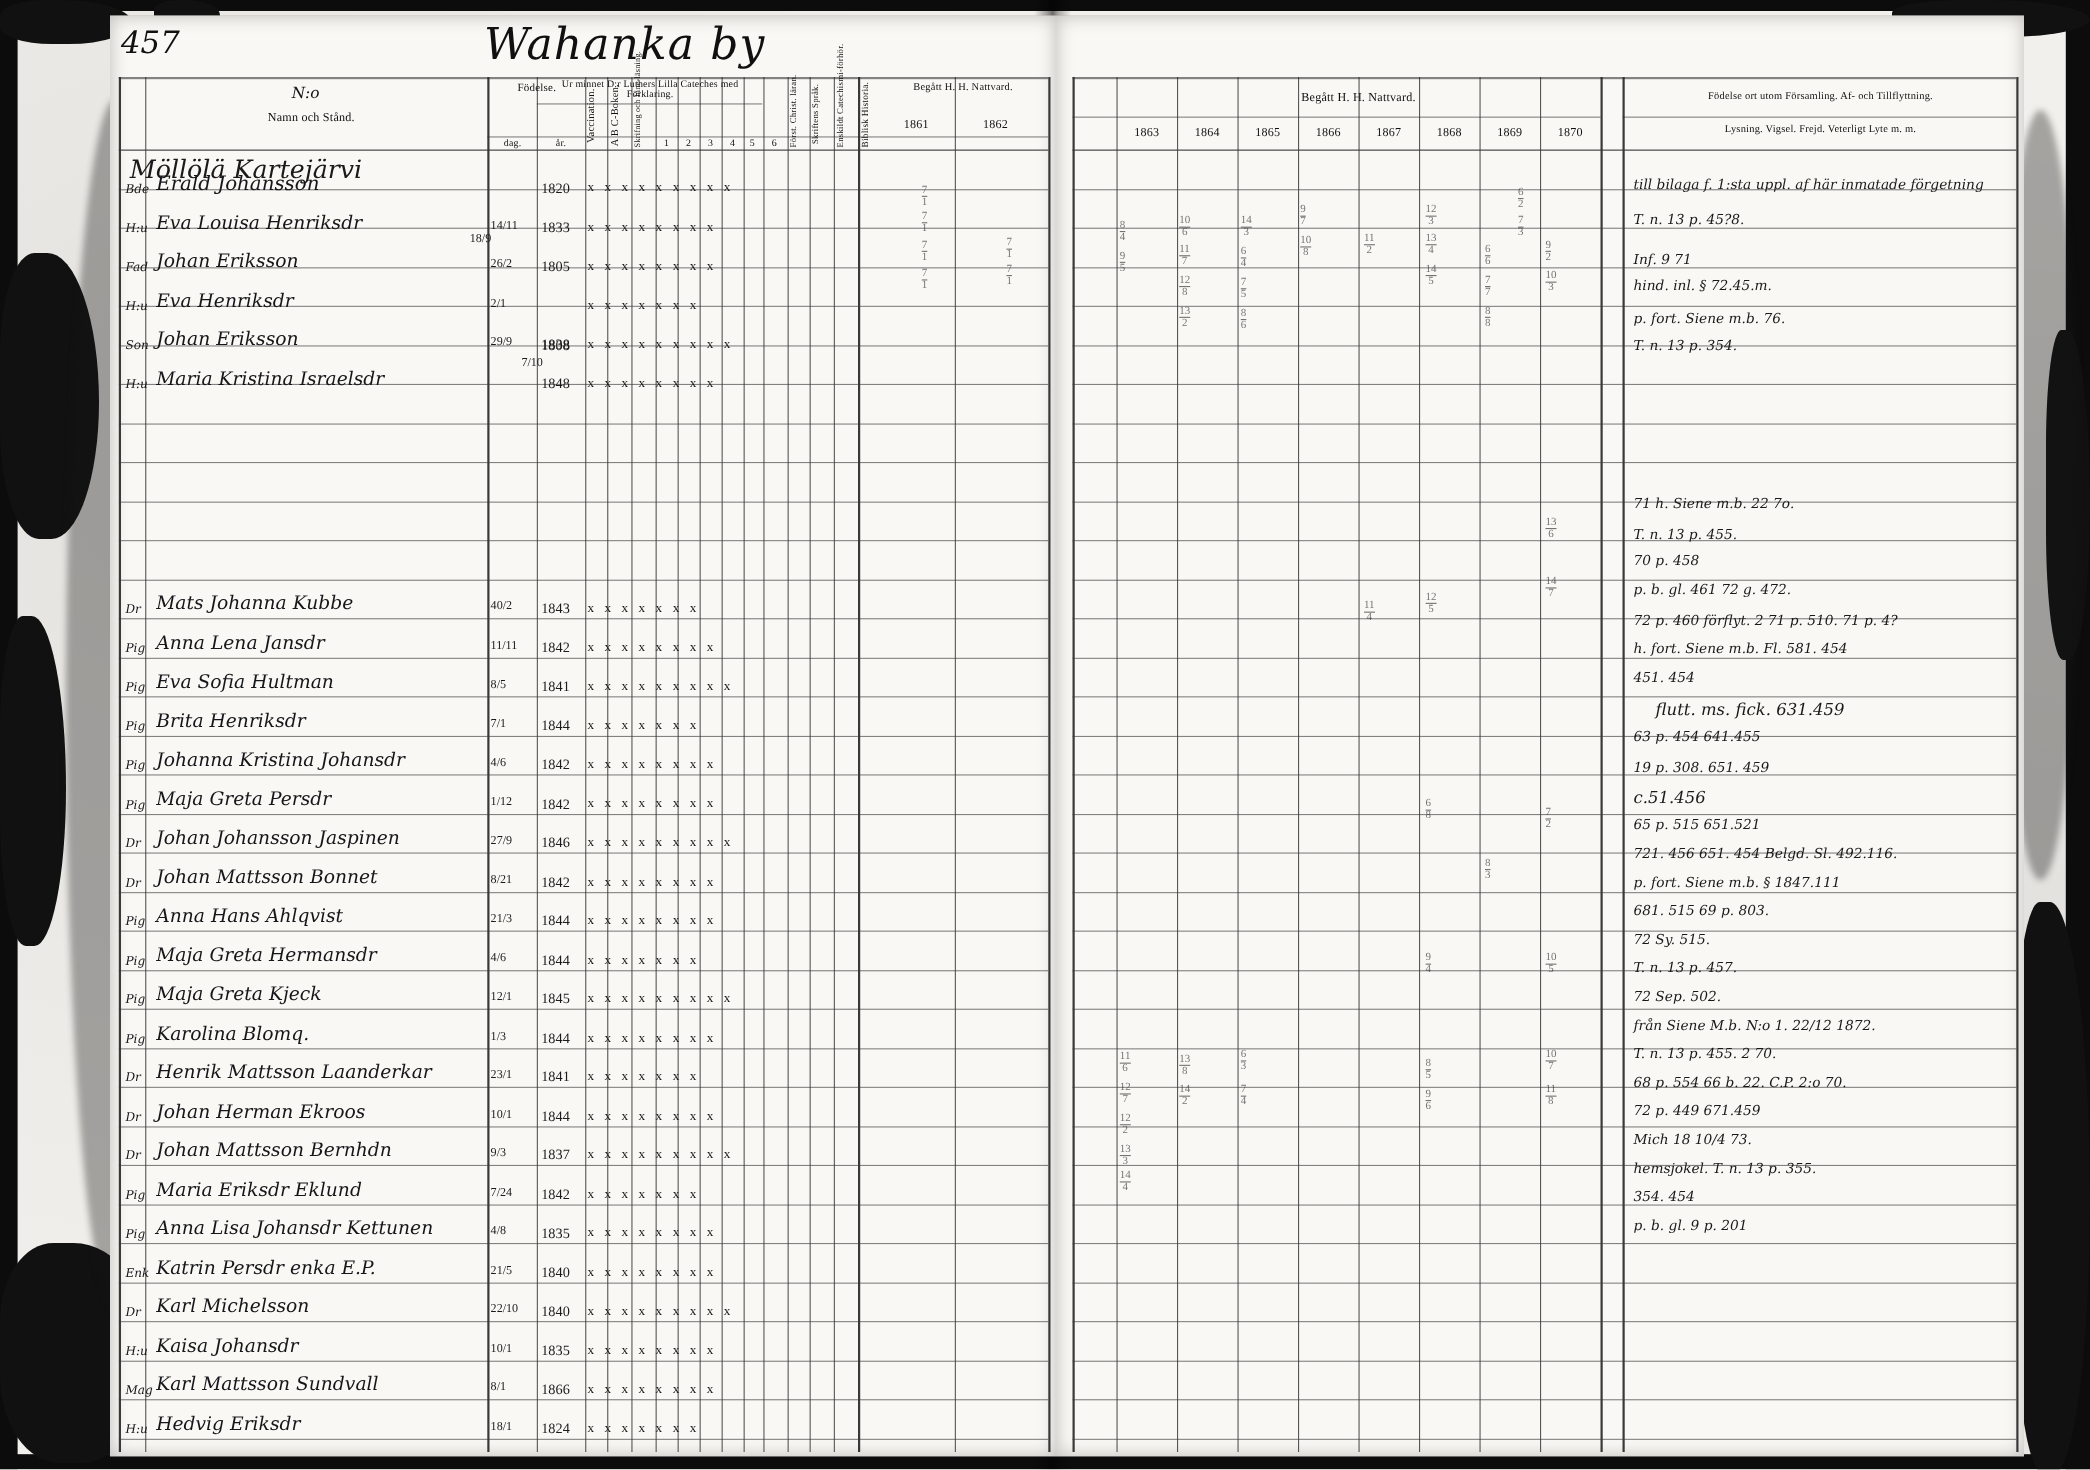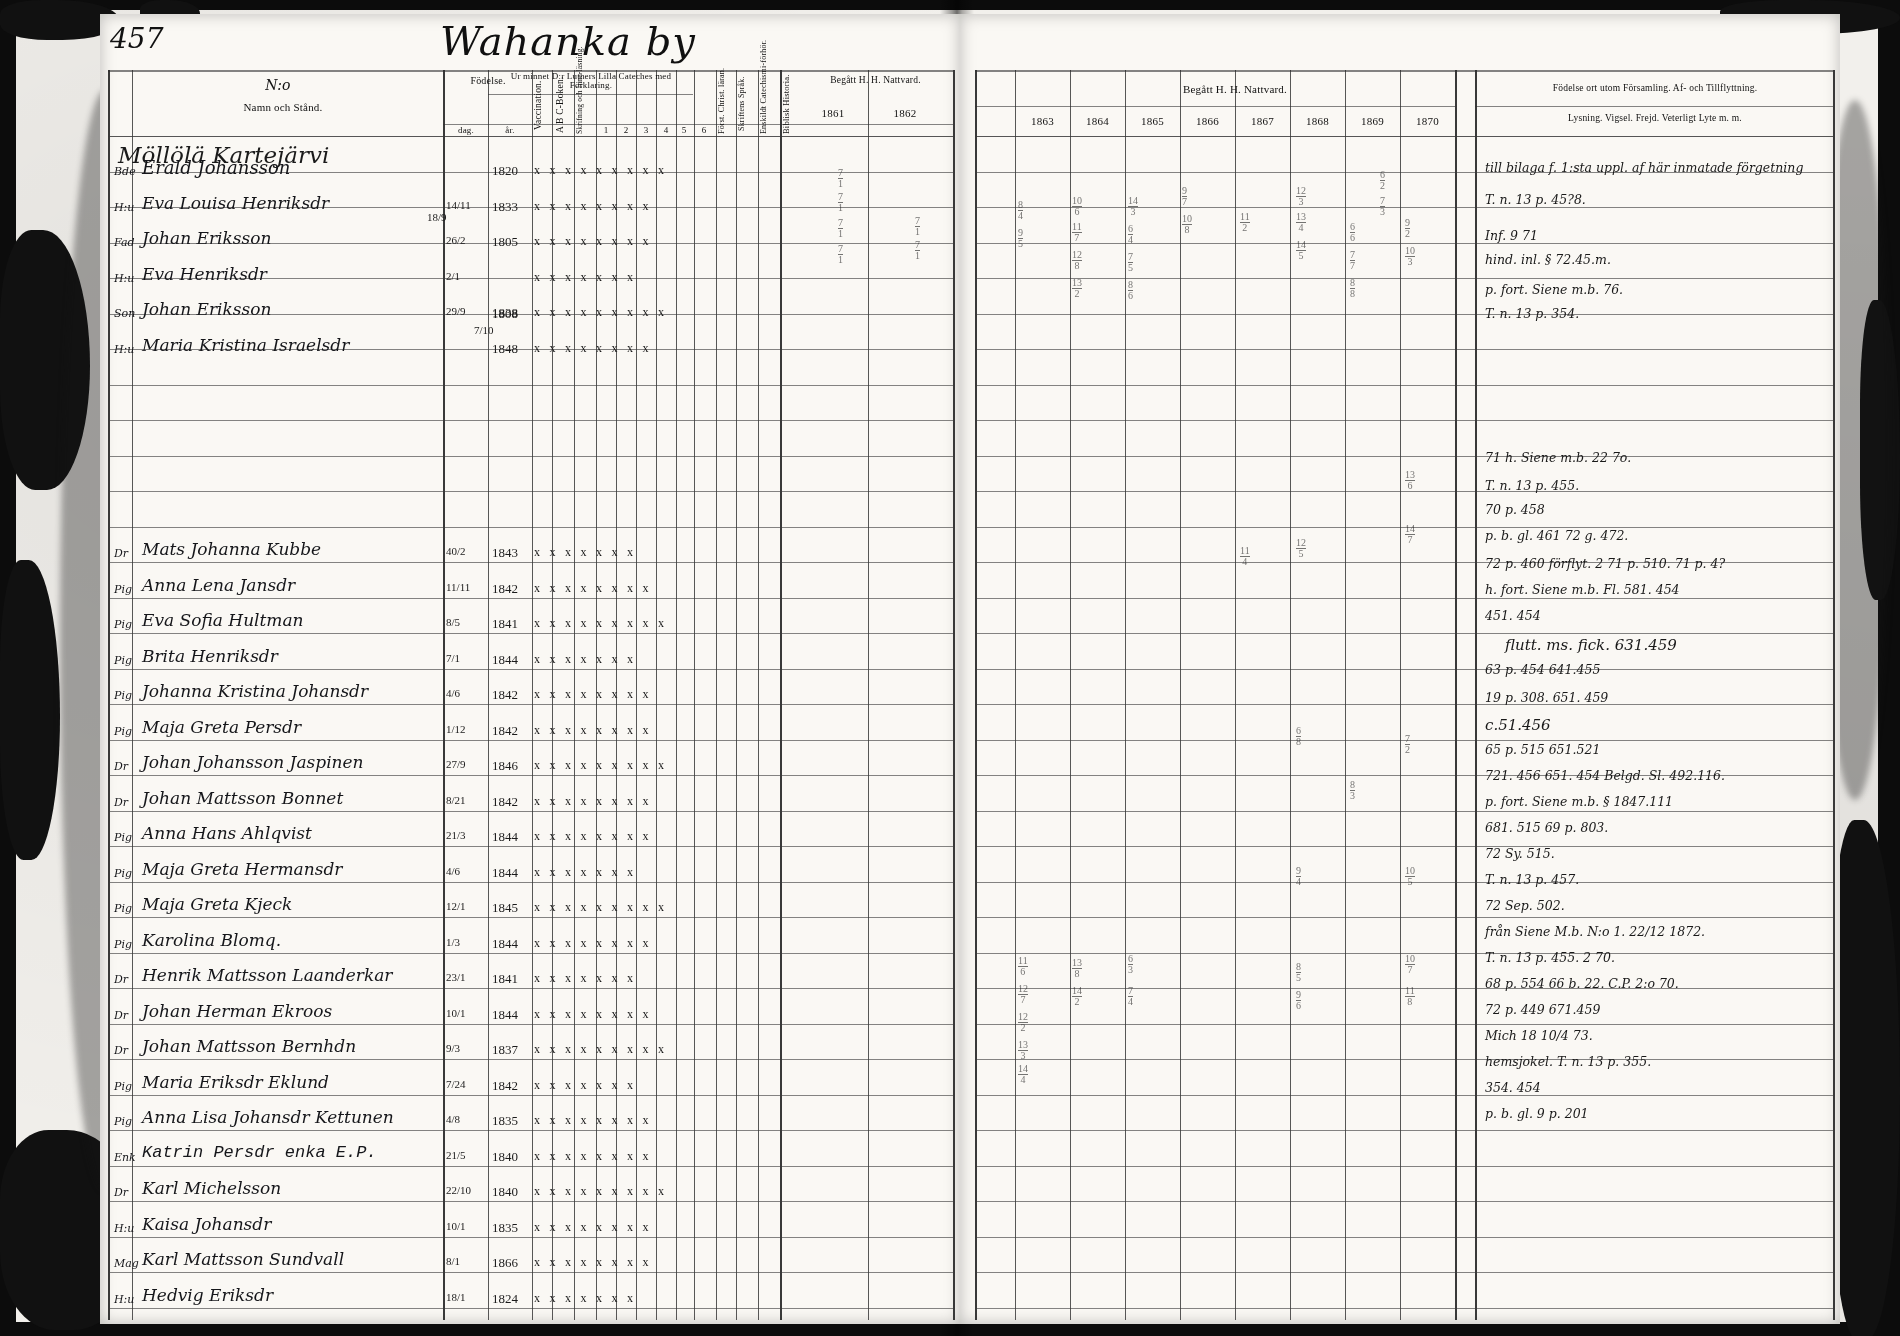--- a/index.html
+++ b/index.html
@@ -399,21 +399,21 @@
       </div>
       <div style="position: absolute; left: 0px; top: 0px;">
         <div class="script ink" style="left: 114px; top: 1115px; font-size: 11px;">Pig</div>
         <div class="script ink" style="left: 142px; top: 1107px; font-size: 17px;">Anna Lisa Johansdr Kettunen</div>
         <div class="tick" style="left: 446px; top: 1113px; font-size: 11px;">4/8</div>
         <div class="tick" style="left: 492px; top: 1113px; font-size: 13px;">1835</div>
         <div class="xrow" style="left: 534px; top: 1113px;">xxxxxxxx</div>
       </div>
       <div style="position: absolute; left: 0px; top: 0px;">
         <div class="script ink" style="left: 114px; top: 1150.5px; font-size: 11px;">Enk</div>
-        <div class="script ink" style="left: 142px; top: 1142.5px; font-size: 17px; font-family: Liberation Mono, monospace;">Katrin Persdr enka E.P.</div>
+        <div class="script ink" style="left: 142px; top: 1142.5px; font-size: 17px;">Katrin Persdr enka E.P.</div>
         <div class="tick" style="left: 446px; top: 1148.5px; font-size: 11px;">21/5</div>
         <div class="tick" style="left: 492px; top: 1148.5px; font-size: 13px;">1840</div>
         <div class="xrow" style="left: 534px; top: 1148.5px;">xxxxxxxx</div>
       </div>
       <div style="position: absolute; left: 0px; top: 0px;">
         <div class="script ink" style="left: 114px; top: 1186px; font-size: 11px;">Dr</div>
         <div class="script ink" style="left: 142px; top: 1178px; font-size: 17px;">Karl Michelsson</div>
         <div class="tick" style="left: 446px; top: 1184px; font-size: 11px;">22/10</div>
         <div class="tick" style="left: 492px; top: 1184px; font-size: 13px;">1840</div>
         <div class="xrow" style="left: 534px; top: 1184px;">xxxxxxxxx</div>

